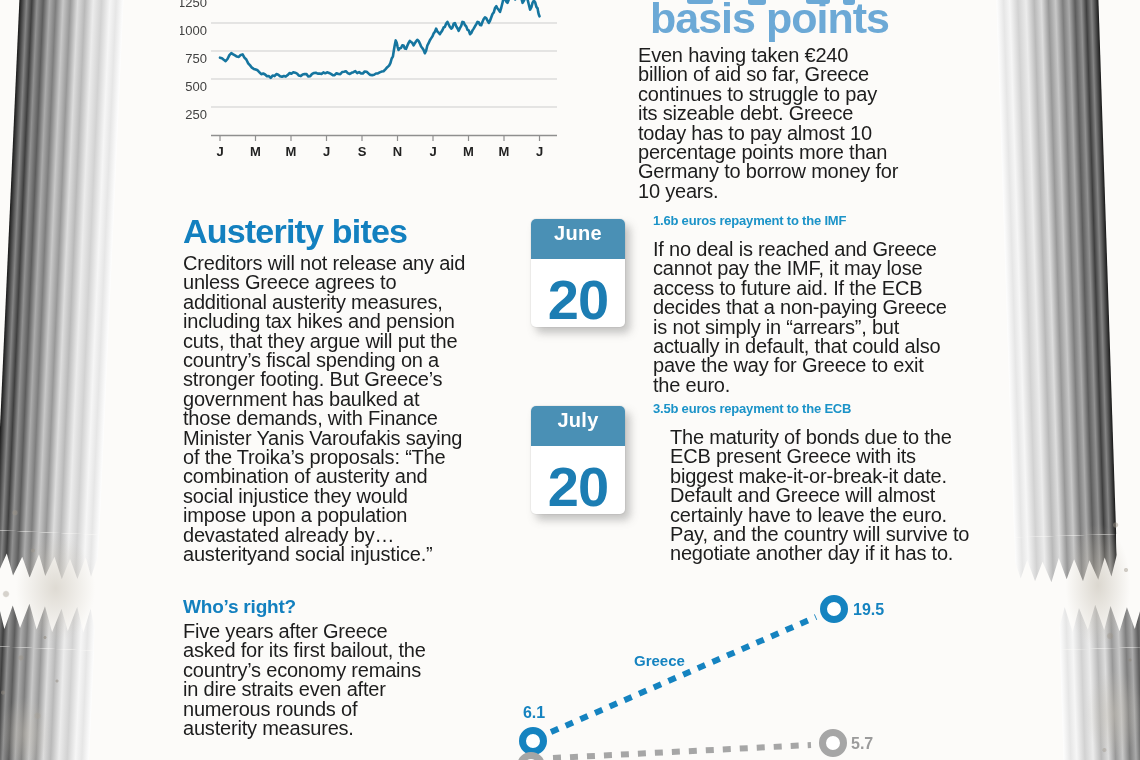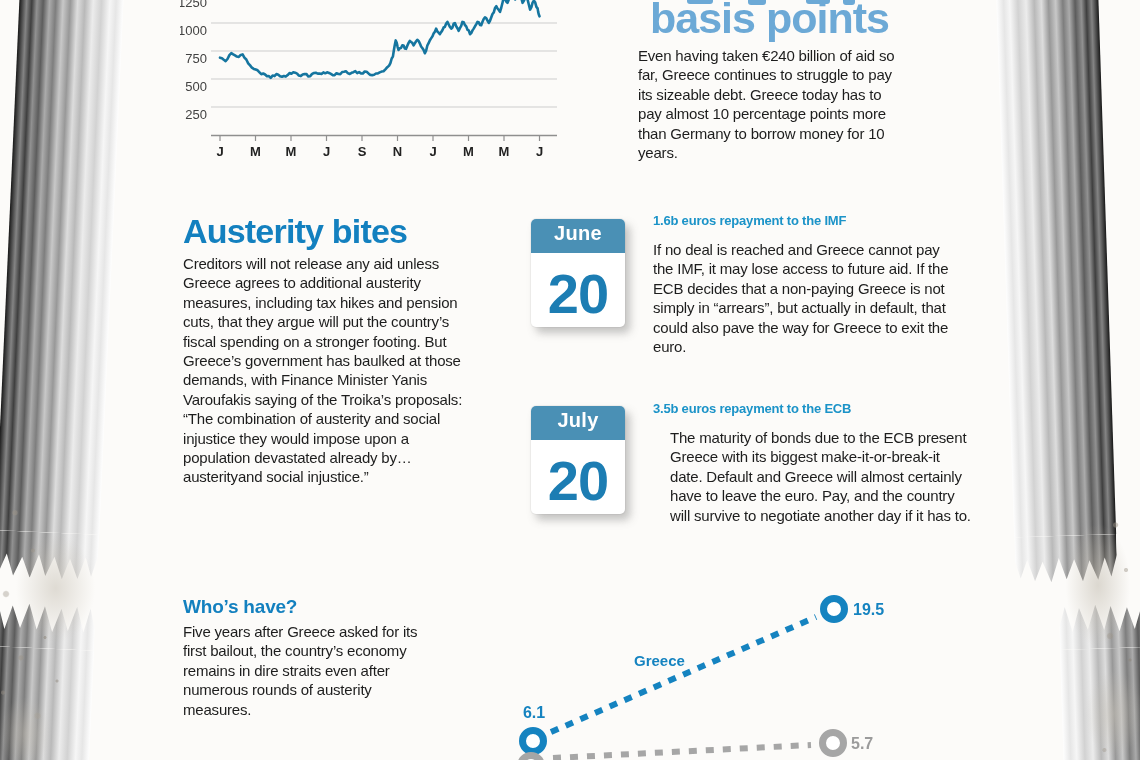--- a/index.html
+++ b/index.html
@@ -8,21 +8,21 @@
     background:#fcfbf9;
     font-family:"Liberation Sans", sans-serif;
     color:#1d1d1d;
   }
   .abs{position:absolute;}
   
   .big-head{font-weight:700;letter-spacing:-1px;line-height:1;}
   .sec-head{font-weight:700;font-size:34px;color:#1380bf;letter-spacing:-0.8px;}
   .sub-head{font-weight:700;font-size:13px;color:#1b93c8;letter-spacing:-0.2px;line-height:1.15;}
   .small-head{font-weight:700;font-size:19px;color:#1380bf;letter-spacing:-0.2px;}
-  .body-txt{font-size:15px;line-height:19.4px;letter-spacing:-0.2px;color:#1d1d1d;}
+  .body-txt{font-size:20px;line-height:19.4px;letter-spacing:-0.2px;color:#1d1d1d;}
   
   .col{position:absolute;}
   .seg{width:100%;}
   .flute-l{background:linear-gradient(90deg,#181818 0%,#474747 3%,#848484 7%,#3f3f3f 12%,#919191 17%,#5d5d5d 23%,#ababab 29%,#7e7e7e 35%,#c8c8c8 42%,#989898 49%,#dddddd 56%,#b9b9b9 63%,#ececec 71%,#d2d2d2 79%,#f6f6f6 87%,#e6e6e6 93%,#fefefe 100%);}
   .flute-r{background:linear-gradient(270deg,#181818 0%,#474747 3%,#848484 7%,#3f3f3f 12%,#919191 17%,#5d5d5d 23%,#ababab 29%,#7e7e7e 35%,#c8c8c8 42%,#989898 49%,#dddddd 56%,#b9b9b9 63%,#ececec 71%,#d2d2d2 79%,#f6f6f6 87%,#e6e6e6 93%,#fefefe 100%);}
   .jag-down{clip-path:polygon(0 0,100% 0,100% 45%,94% 92%,88% 50%,81% 98%,73% 55%,66% 100%,58% 52%,50% 95%,43% 48%,35% 100%,27% 55%,19% 97%,12% 50%,5% 90%,0 52%);}
   .jag-up{clip-path:polygon(0 100%,100% 100%,100% 55%,95% 5%,89% 60%,82% 2%,74% 58%,67% 8%,59% 62%,51% 4%,44% 58%,36% 0,28% 56%,20% 6%,13% 60%,6% 3%,0 50%);}
   .dust{position:absolute;background-repeat:no-repeat;}
   .dust-l{background-image:
     radial-gradient(ellipse 55px 75px at 45% 38%, rgba(198,192,180,.55), rgba(198,192,180,0) 72%),
@@ -39,21 +39,21 @@
     radial-gradient(ellipse 45px 85px at 40% 35%, rgba(198,192,180,.6), rgba(198,192,180,0) 72%),
     radial-gradient(circle 5px at 62% 15%, rgba(156,148,136,.5) 40%, transparent 62%),
     radial-gradient(circle 4px at 75% 30%, rgba(156,148,136,.45) 40%, transparent 62%),
     radial-gradient(circle 6px at 55% 52%, rgba(156,148,136,.42) 40%, transparent 62%),
     radial-gradient(circle 3px at 80% 60%, rgba(140,132,120,.5) 40%, transparent 62%),
     radial-gradient(ellipse 40px 60px at 60% 78%, rgba(198,192,180,.45), rgba(198,192,180,0) 72%),
     radial-gradient(circle 4px at 48% 90%, rgba(156,148,136,.4) 40%, transparent 62%);}
   
   .cal{position:absolute;width:94px;height:108px;background:#ffffff;border-radius:5px;
        box-shadow:5px 6px 9px rgba(90,90,90,.35), 0 0 0 1px rgba(0,0,0,.04);}
-  .cal-head{height:34px;background:#4a90b5;border-radius:5px 5px 0 0;color:#ffffff;
+  .cal-head{height:40px;background:#4a90b5;border-radius:5px 5px 0 0;color:#ffffff;
             font-weight:700;font-size:20px;text-align:center;line-height:28px;letter-spacing:.3px;}
   .cal-day{height:80px;display:flex;align-items:center;justify-content:center;
            font-weight:700;font-size:56px;color:#1c7db3;letter-spacing:-1px;}
   
   .frag{position:absolute;top:0;background:#6ca9d6;border-radius:0 0 3px 3px;}
 </style>
 </head>
 <body>
 
 <div id="stage">
@@ -129,21 +129,21 @@
   <div class="abs sub-head" style="left:653px;top:214px;width:300px;">1.6b euros repayment to the IMF</div>
   <div class="abs body-txt" style="left:653px;top:240px;width:298px;">If no deal is reached and Greece cannot pay the IMF, it may lose access to future aid. If the ECB decides that a non-paying Greece is not simply in “arrears”, but actually in default, that could also pave the way for Greece to exit the euro.</div>
 
   <div class="cal" style="left:531px;top:406px;">
     <div class="cal-head">July</div>
     <div class="cal-day">20</div>
   </div>
   <div class="abs sub-head" style="left:653px;top:402px;width:310px;">3.5b euros repayment to the ECB</div>
   <div class="abs body-txt" style="left:670px;top:428px;width:302px;">The maturity of bonds due to the ECB present Greece with its biggest make-it-or-break-it date. Default and Greece will almost certainly have to leave the euro. Pay, and the country will survive to negotiate another day if it has to.</div>
 
-  <div class="abs small-head" style="left:183px;top:596px;">Who’s have?</div>
+  <div class="abs small-head" style="left:183px;top:596px;">Who’s right?</div>
   <div class="abs body-txt" style="left:183px;top:622px;width:246px;">Five years after Greece asked for its first bailout, the country’s economy remains in dire straits even after numerous rounds of austerity measures.</div>
 
 
   <svg class="abs" style="left:468px;top:588px;" width="442" height="172" viewBox="468 588 442 172">
 
     <line x1="551" y1="732" x2="816" y2="617" stroke="#1583c0" stroke-width="6" stroke-dasharray="8 8"></line>
 
     <line x1="553" y1="758" x2="811" y2="745" stroke="#a6a6a6" stroke-width="6" stroke-dasharray="8 9"></line>
 
     <circle cx="533" cy="741" r="10.5" fill="#ffffff" stroke="#1583c0" stroke-width="7"></circle>

